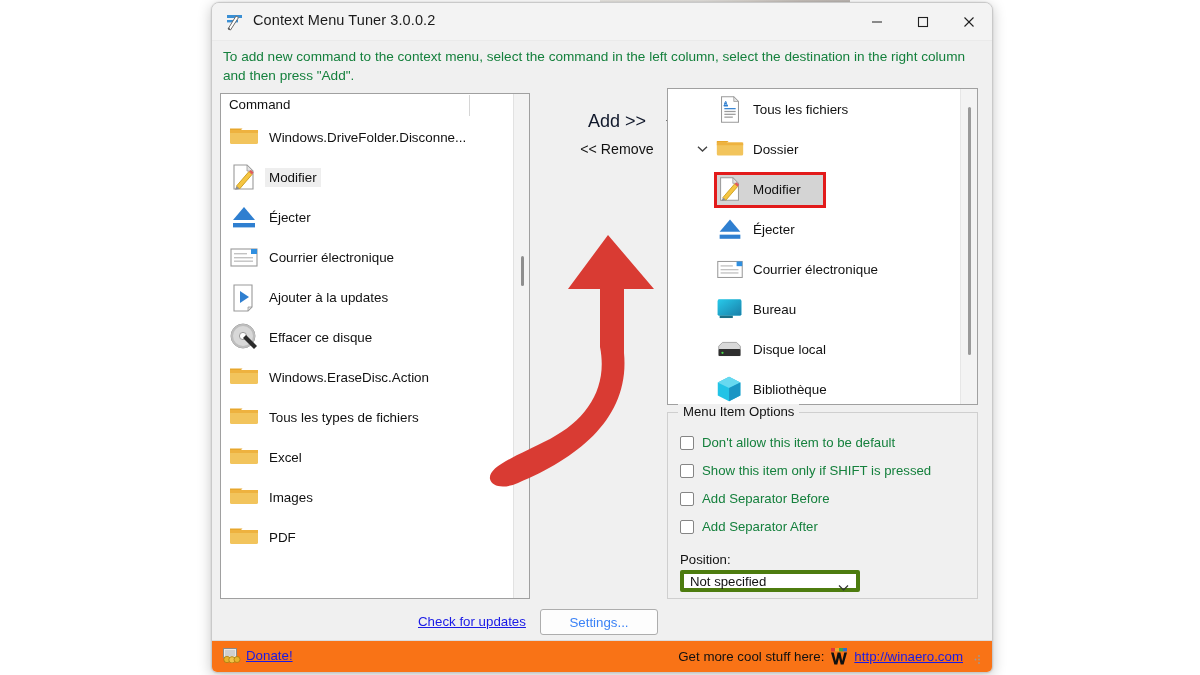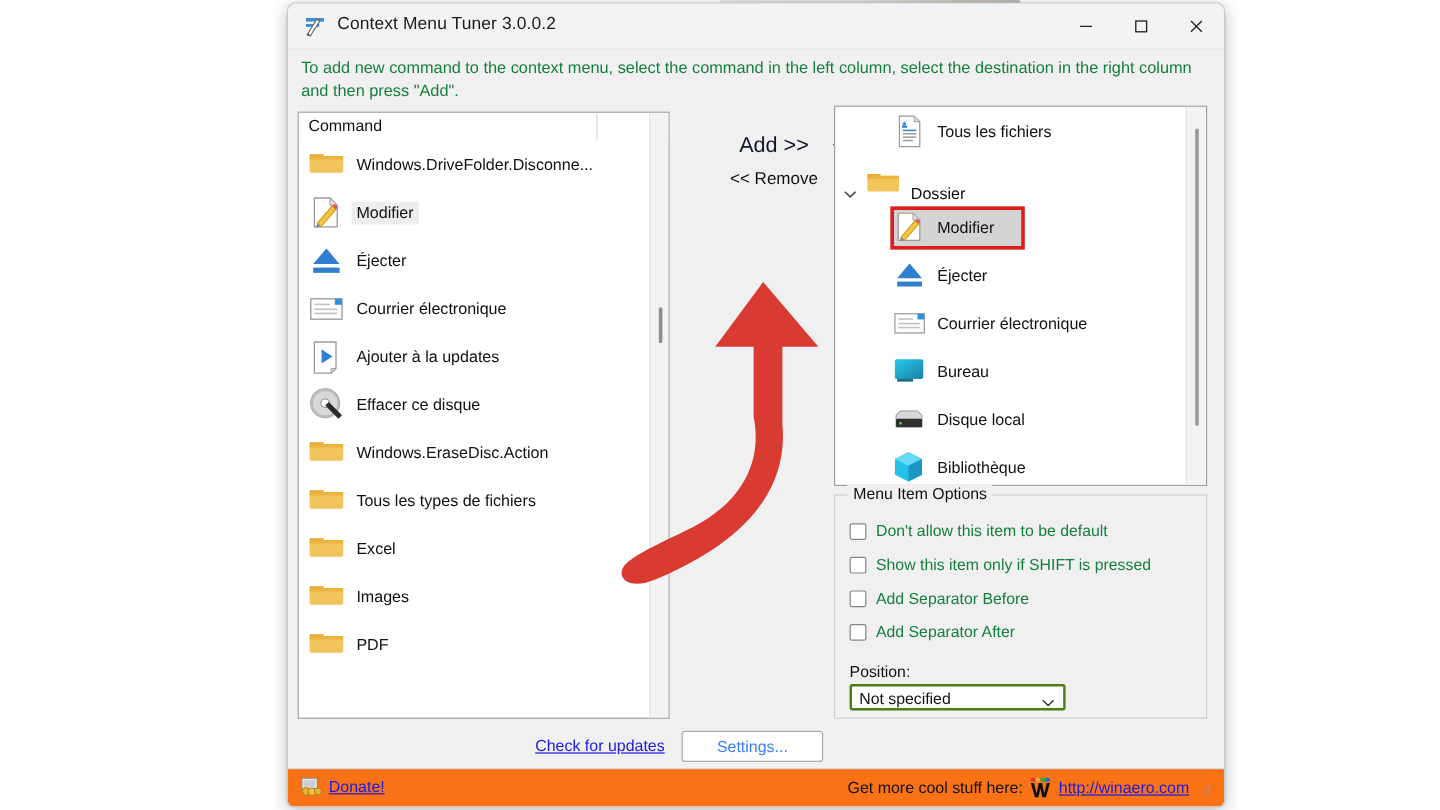--- a/index.html
+++ b/index.html
@@ -20,21 +20,20 @@
   }
 
   
   .window {
     position:absolute; left:211px; top:2px; width:782px; height:671px;
     background:#f0f0f0;
     border:1px solid #c9c9c9;
     border-radius:8px 8px 6px 6px;
     box-shadow:0 3px 14px rgba(0,0,0,.22), 0 0 0 1px rgba(0,0,0,.03);
     overflow:hidden;
-    margin-left:28px;
   }
   .titlebar {
     position:relative; height:38px; background:#f3f3f3;
     border-bottom:1px solid #eaeaea;
   }
   .title-icon {
     position:absolute; left:13px; top:9px; width:20px; height:20px;
   }
   .title-text {
     position:absolute; left:41px; top:9px;
@@ -113,22 +112,22 @@
   }
   .cbrow { position:absolute; left:12px; display:flex; align-items:center; }
   .cbox {
     width:14px; height:14px; border:1px solid #858585; background:#fff; border-radius:2px;
     flex:0 0 14px;
   }
   .cblabel { font-size:13.2px; color:#15803d; margin-left:8px; white-space:nowrap; }
   .poslabel { position:absolute; left:12px; top:139px; font-size:13.2px; color:#111; }
   .posselect {
     position:absolute; left:12px; top:157px; width:180px; height:22px;
-    background:#fff; border:2px solid #4d7c0f; border-radius:2px;
-    display:flex; align-items:flex-end; padding-left:6px;
+    background:#fff; border:4px solid #4d7c0f; border-radius:2px;
+    display:flex; align-items:flex-start; padding-left:6px;
     font-size:13.2px; color:#111;
   }
   .posselect .dd { position:absolute; right:7px; top:6px; }
 
   
   .lnk { color:#1a1ae6; text-decoration:underline; font-size:13.3px; white-space:nowrap; }
   .chk-upd { position:absolute; left:206px; top:611px; }
   .settings-btn {
     position:absolute; left:328px; top:606px; width:118px; height:26px;
     background:#fdfdfd; border:1px solid #adadad; border-radius:3px;
@@ -316,21 +315,21 @@
              <path d="M21 4 l5 5 h-5 z" fill="#e3e3e3" stroke="#9a9a9a" stroke-width=".8"></path>
              <path d="M11 11 l2.4 0 M10.4 13.5 h4.4" stroke="#2f7fd0" stroke-width="1.6"></path>
              <text x="10" y="14" font-size="7" fill="#2f7fd0" font-family="sans-serif">A</text>
              <rect x="11" y="16" width="12" height="1.3" fill="#2f7fd0"></rect>
              <rect x="11" y="19" width="12" height="1.3" fill="#9a9a9a"></rect>
              <rect x="11" y="22" width="12" height="1.3" fill="#9a9a9a"></rect>
              <rect x="11" y="25" width="9" height="1.3" fill="#9a9a9a"></rect>
                 </svg></span></span>
             <span class="txt">Tous les fichiers</span>
           </div>
-          <div class="titem" style=" align-items: flex-end;">
+          <div class="titem" style="padding-left: 22px;">
             <span class="chev"><svg width="11" height="8" viewBox="0 0 11 8">
                 <path d="M1 1.8 L5.5 6 L10 1.8" fill="none" stroke="#444" stroke-width="1.4"></path>
               </svg></span>
             <span class="ico"><span style="display: inline-block; width: 32px; height: 32px;"><svg width="32" height="32" viewBox="0 0 34 34">
                   <path d="M3 11 L13 11 L15.5 8.5 L3 8.5 Z" fill="#e8a72c"></path>
              <rect x="3" y="10" width="28" height="14" rx="1.6" fill="#f2c45c"></rect>
              <path d="M3 10 h28 v3 h-28 z" fill="#eeb23f"></path>
                 </svg></span></span>
             <span class="txt">Dossier</span>
           </div>

